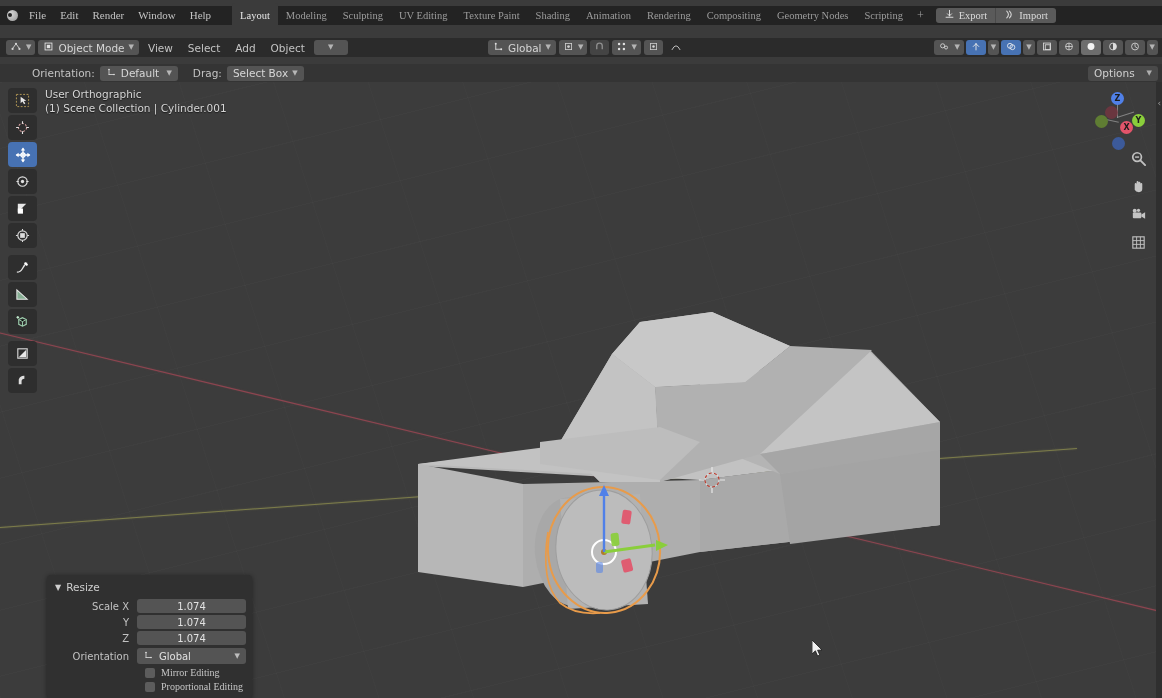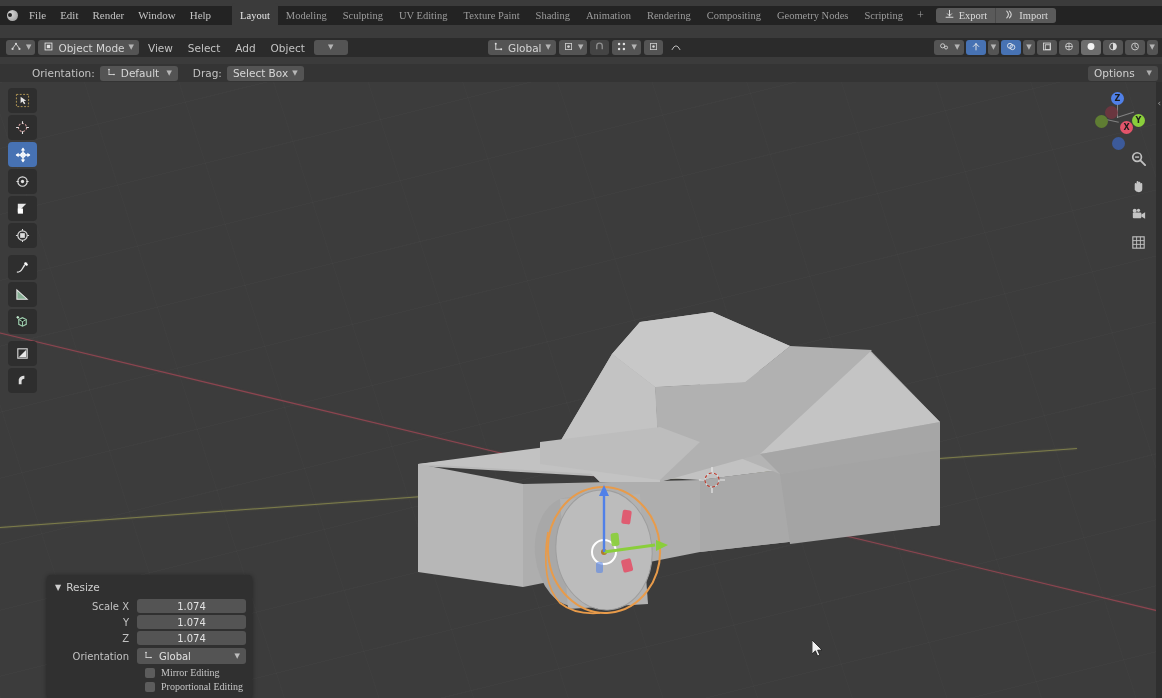--- a/index.html
+++ b/index.html
@@ -523,20 +523,24 @@
         <polygon points="656,458 668,463 656,469" fill="#8ace3b"></polygon>
         <line x1="604" y1="470" x2="604" y2="412" stroke="#5080e8" stroke-width="2.4"></line>
         <polygon points="599,414 604,403 609,414" fill="#5080e8"></polygon>
         <rect x="622" y="428" width="9" height="14" rx="2" fill="#e2546a" opacity=".92" transform="rotate(8 626 435)"></rect>
         <rect x="611" y="451" width="8" height="13" rx="2" fill="#8ace3b" opacity=".92" transform="rotate(-6 615 457)"></rect>
         <rect x="622" y="477" width="10" height="13" rx="2" fill="#e2546a" opacity=".92" transform="rotate(-14 627 483)"></rect>
         <rect x="596" y="480" width="7" height="11" rx="2" fill="#5080e8" opacity=".55"></rect>
       </g>
     </svg>
 
+    <div class="vp-info">
+      <div>User Orthographic</div>
+      <div>(1) Scene Collection | Cylinder.001</div>
+    </div>
 
     <div class="toolbar">
       <div class="tool">
         <svg width="15" height="15" viewBox="0 0 16 16">
             <rect x="1.5" y="1.5" width="13" height="13" fill="none" stroke="#b59a55" stroke-width="1" stroke-dasharray="2 1.6"></rect>
             <path d="M6 4 L6 11 L8 9 L9.6 12 L11 11.2 L9.4 8.4 L12 8.2 Z" fill="#e8e8e8"></path>
           </svg>
       </div>
       <div class="tool">
         <svg width="15" height="15" viewBox="0 0 16 16">

